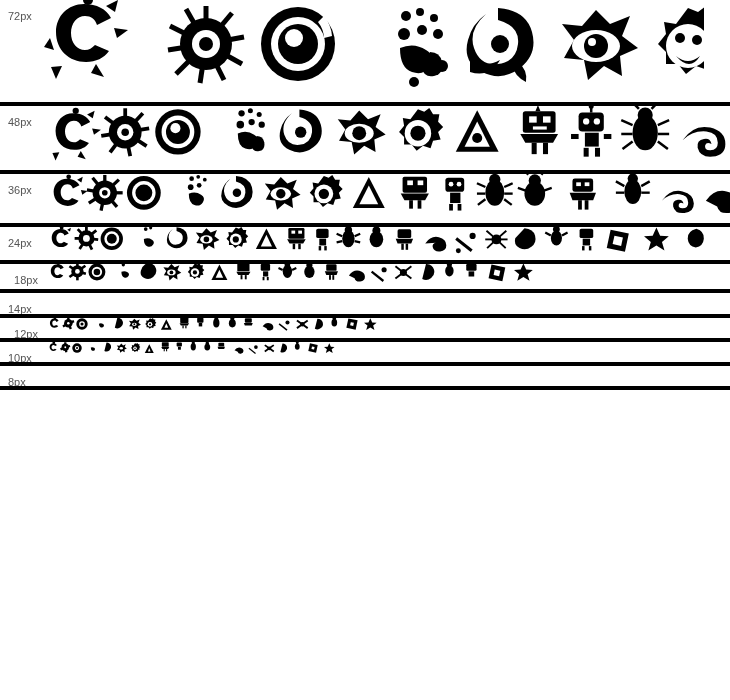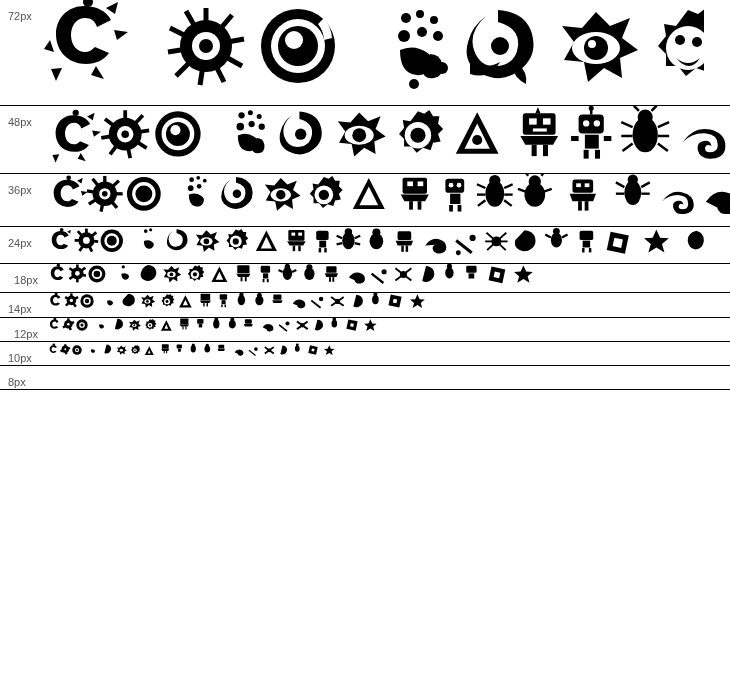--- a/index.html
+++ b/index.html
@@ -13,21 +13,21 @@
   body {
     font-family: "Liberation Sans", sans-serif;
     color: #333333;
   }
   .specimen {
     width: 730px;
   }
   .size-row {
     display: flex;
     align-items: center;
-    border-bottom: 1px solid #000000;
+    border-bottom: 4px solid #000000;
     box-sizing: border-box;
     width: 730px;
     overflow: hidden;
   }
   .size-label {
     width: 44px;
     min-width: 44px;
     padding-left: 8px;
     box-sizing: border-box;
     font-size: 11px;
@@ -54,21 +54,21 @@
   .r14 .glyph-line { font-size: 14px; line-height: 1.5; }
   .r12 .glyph-line { font-size: 12px; line-height: 1.6; }
   .r10 .glyph-line { font-size: 10px; line-height: 1.9; }
   .r8  .glyph-line { font-size: 8px;  line-height: 2.3; }
 
   .r72 { height: 106px; }
   .r48 { height: 68px; }
   .r36 { height: 53px; }
   .r24 { height: 37px; }
   .r18 { height: 29px; text-align: center; }
-  .r14 { height: 25px; }
+  .r14 { height: 25px; flex-direction: column; }
   .r12 { height: 24px; text-align: center; }
   .r10 { height: 24px; }
   .r8  { height: 24px; flex-direction: column; }
 
   .filler {
     height: 260px;
     background: #ffffff;
   }
 </style>
 </head>

